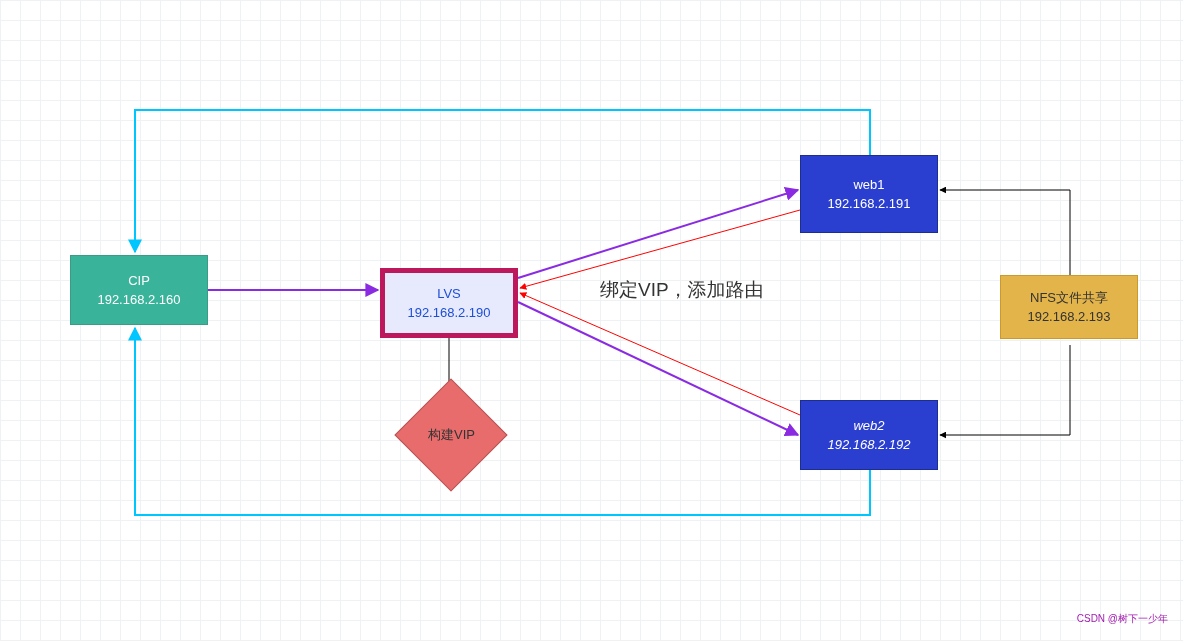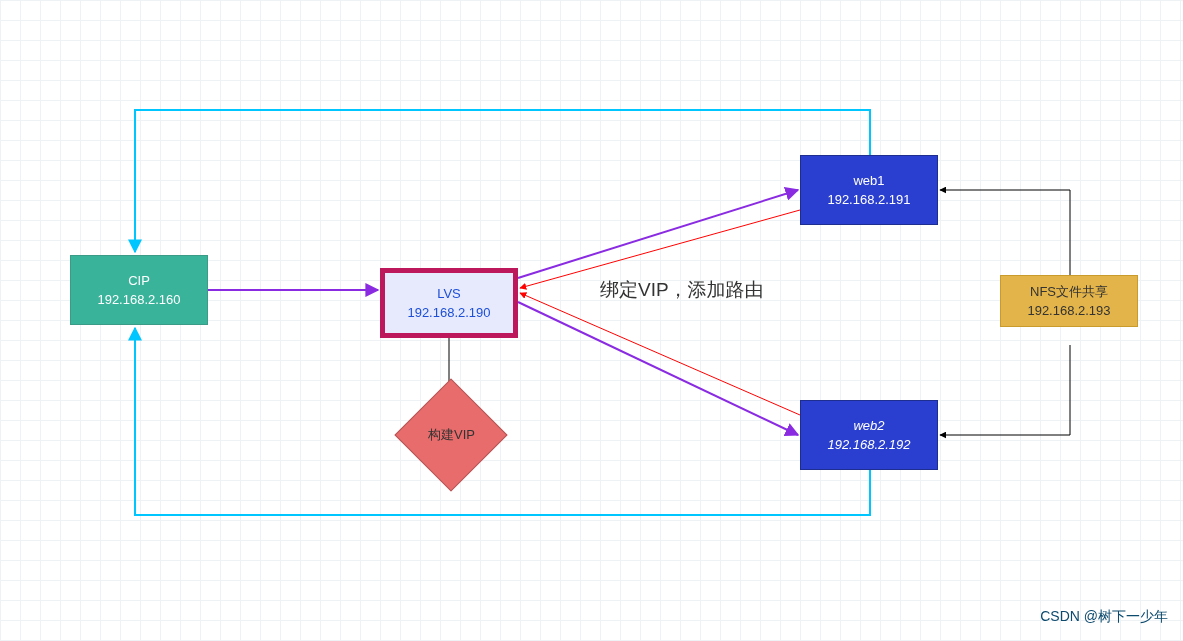--- a/index.html
+++ b/index.html
@@ -35,38 +35,38 @@
     background:#e6eafc; border:5px solid #be185d; color:#1d4ed8;
   }
   .vip {
     left:411px; top:395px; width:80px; height:80px;
     background:#e86c6c; border:1px solid #b25555; color:#333;
     transform: rotate(45deg);
     display:flex; align-items:center; justify-content:center;
   }
   .vip .inner { transform: rotate(-45deg); font-size:13px; white-space:nowrap; }
   .web1 {
-    left:800px; top:155px; width:138px; height:70px;
+    left:800px; top:155px; width:138px; height:78px;
     background:#2a3fcf; border:1px solid #1e2d90; color:#fff;
   }
   .web2 {
     left:800px; top:400px; width:138px; height:70px;
     background:#2a3fcf; border:1px solid #1e2d90; color:#fff;font-style:italic;
   }
   .nfs {
-    left:1000px; top:275px; width:138px; height:52px;
+    left:1000px; top:275px; width:138px; height:64px;
     background:#e3b44a; border:1px solid #c99a2c; color:#333;
   }
   .anno {
     position:absolute; left:600px; top:277px;
     font-size:19px; color:#333;
   }
   .watermark {
     position:absolute; right:15px; bottom:15px;
-    font-size:14px; color:#0c4a6e;margin-top:20px;
+    font-size:10px; color:#a21caf;margin-top:20px;
   }
 </style>
 </head>
 <body>
 
 <svg class="layer">
   <defs>
     <marker id="arr-purple" viewBox="0 0 10 10" refX="9" refY="5" markerWidth="7" markerHeight="7" orient="auto-start-reverse">
       <path d="M0,0 L10,5 L0,10 Z" fill="#8a2be2"></path>
     </marker>

